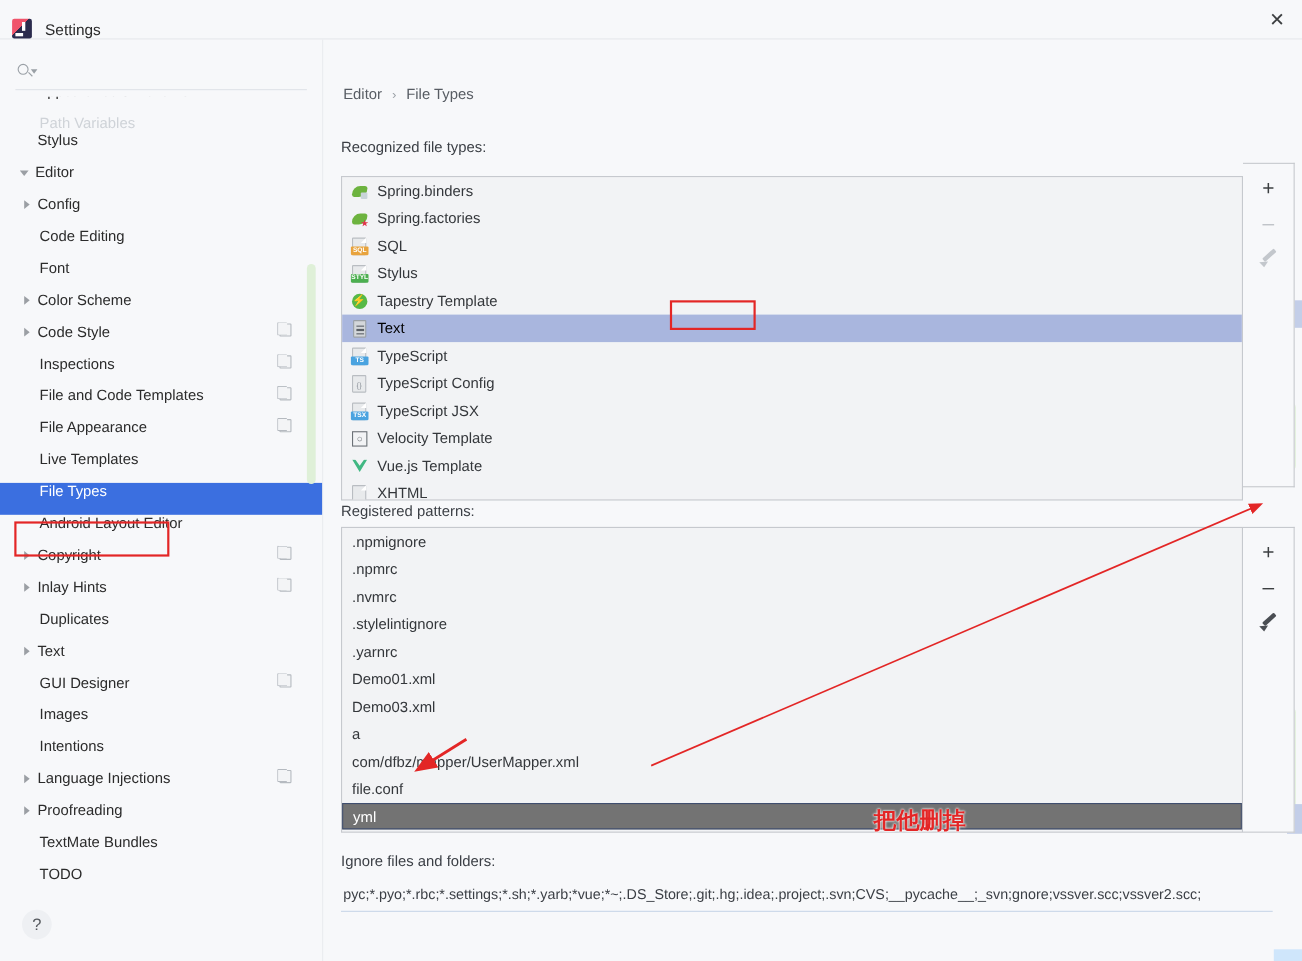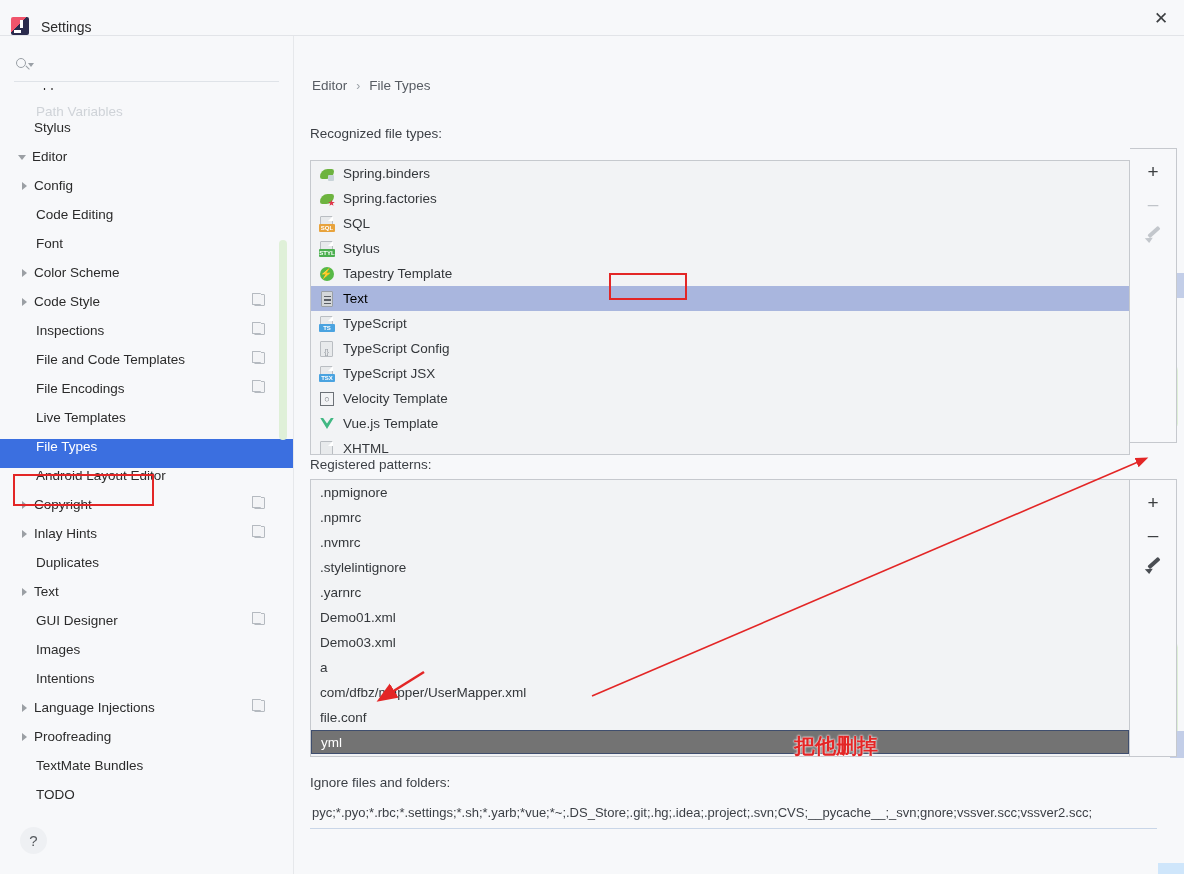--- a/index.html
+++ b/index.html
@@ -376,21 +376,21 @@
           </div>
           <div class="node depth1">
             <span class="nlabel">Inspections</span>
             <span class="copy-icon"></span>
           </div>
           <div class="node depth1">
             <span class="nlabel">File and Code Templates</span>
             <span class="copy-icon"></span>
           </div>
           <div class="node depth1">
-            <span class="nlabel">File Encodings</span>
+            <span class="nlabel">File Appearance</span>
             <span class="copy-icon"></span>
           </div>
           <div class="node depth1">
             <span class="nlabel">Live Templates</span>
           </div>
           <div class="node depth1 selected">
             <span class="nlabel">File Types</span>
           </div>
           <div class="node depth1">
             <span class="nlabel">Android Layout Editor</span>

